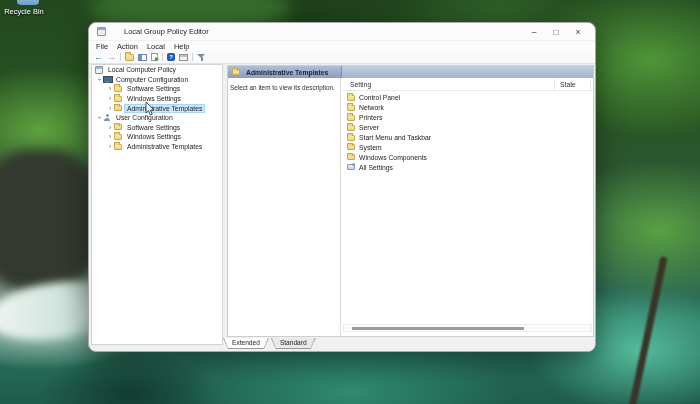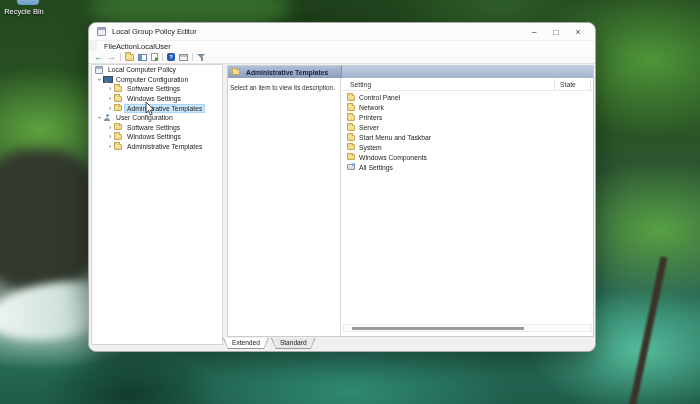--- a/index.html
+++ b/index.html
@@ -45,28 +45,28 @@
     background:#f0f0f0; border-radius:8px; border:1px solid #a9a9a9;
     box-shadow:0 10px 28px rgba(0,0,0,.4); }
 
   .titlebar { position:absolute; left:0; top:0; right:0; height:18px;
     background:#fcfcfc; border-radius:8px 8px 0 0; border-bottom:1px solid #f0f0f0;
     display:flex; align-items:center; }
   .app-icon { width:9px; height:9px; margin-left:8px; position:relative;
     background:#e9edf4; border:1px solid #8a93a6; border-radius:1px; }
   .app-icon::before { content:""; position:absolute; left:0; top:0; right:0; height:2px;
     background:#9aa8c0; }
-  .title-text { font-size:7.5px; color:#1b1b1b; margin-left:6px; white-space:nowrap; }
+  .title-text { font-size:7.5px; color:#1b1b1b; margin-left:18px; white-space:nowrap; }
   .win-controls { margin-left:auto; display:flex; align-items:center; height:100%; }
   .win-btn { width:22px; height:100%; display:flex; align-items:center; justify-content:center;
     font-size:8.5px; color:#3c3c3c; }
   .win-btn.close { margin-right:6px; }
 
-  .menubar { position:absolute; left:8px; top:18px; right:0; height:10px; background:#fcfcfc;
-    display:flex; align-items:center; padding-left:7px; }
+  .menubar { position:absolute; left:0; top:18px; right:0; height:10px; background:#fcfcfc;
+    display:flex; align-items:center; gap:9px; padding-left:7px; }
   .menu-item { font-size:7.5px; color:#222; white-space:nowrap; }
 
   .toolbar { position:absolute; left:0; top:28px; right:0; height:13px; background:#fafafa;
     border-bottom:1px solid #e3e3e3; display:flex; align-items:center; gap:4px; padding-left:5px; }
   .tb-sep { width:1px; height:8px; background:#d2d2d2; }
   .tb-arrow { font-size:9px; line-height:9px; font-weight:bold; }
   .tb-back { color:#3f88ae; }
   .tb-fwd  { color:#8fa5ad; }
   .tb-folder { width:9px; height:7px; position:relative;
     background:linear-gradient(#f7e8a8,#ecd27a); border:1px solid #c8a84b; border-radius:1px; }
@@ -185,21 +185,21 @@
       <div class="win-btn">–</div>
       <div class="win-btn">□</div>
       <div class="win-btn close">×</div>
     </div>
   </div>
 
   <div class="menubar">
     <span class="menu-item">File</span>
     <span class="menu-item">Action</span>
     <span class="menu-item">Local</span>
-    <span class="menu-item">User</span>
+    <span class="menu-item">Help</span>
   </div>
 
   <div class="toolbar">
     <span class="tb-arrow tb-back">←</span>
     <span class="tb-arrow tb-fwd">→</span>
     <span class="tb-sep"></span>
     <span class="tb-folder"></span>
     <span class="tb-win"></span>
     <span class="tb-doc"></span>
     <span class="tb-sep"></span>

